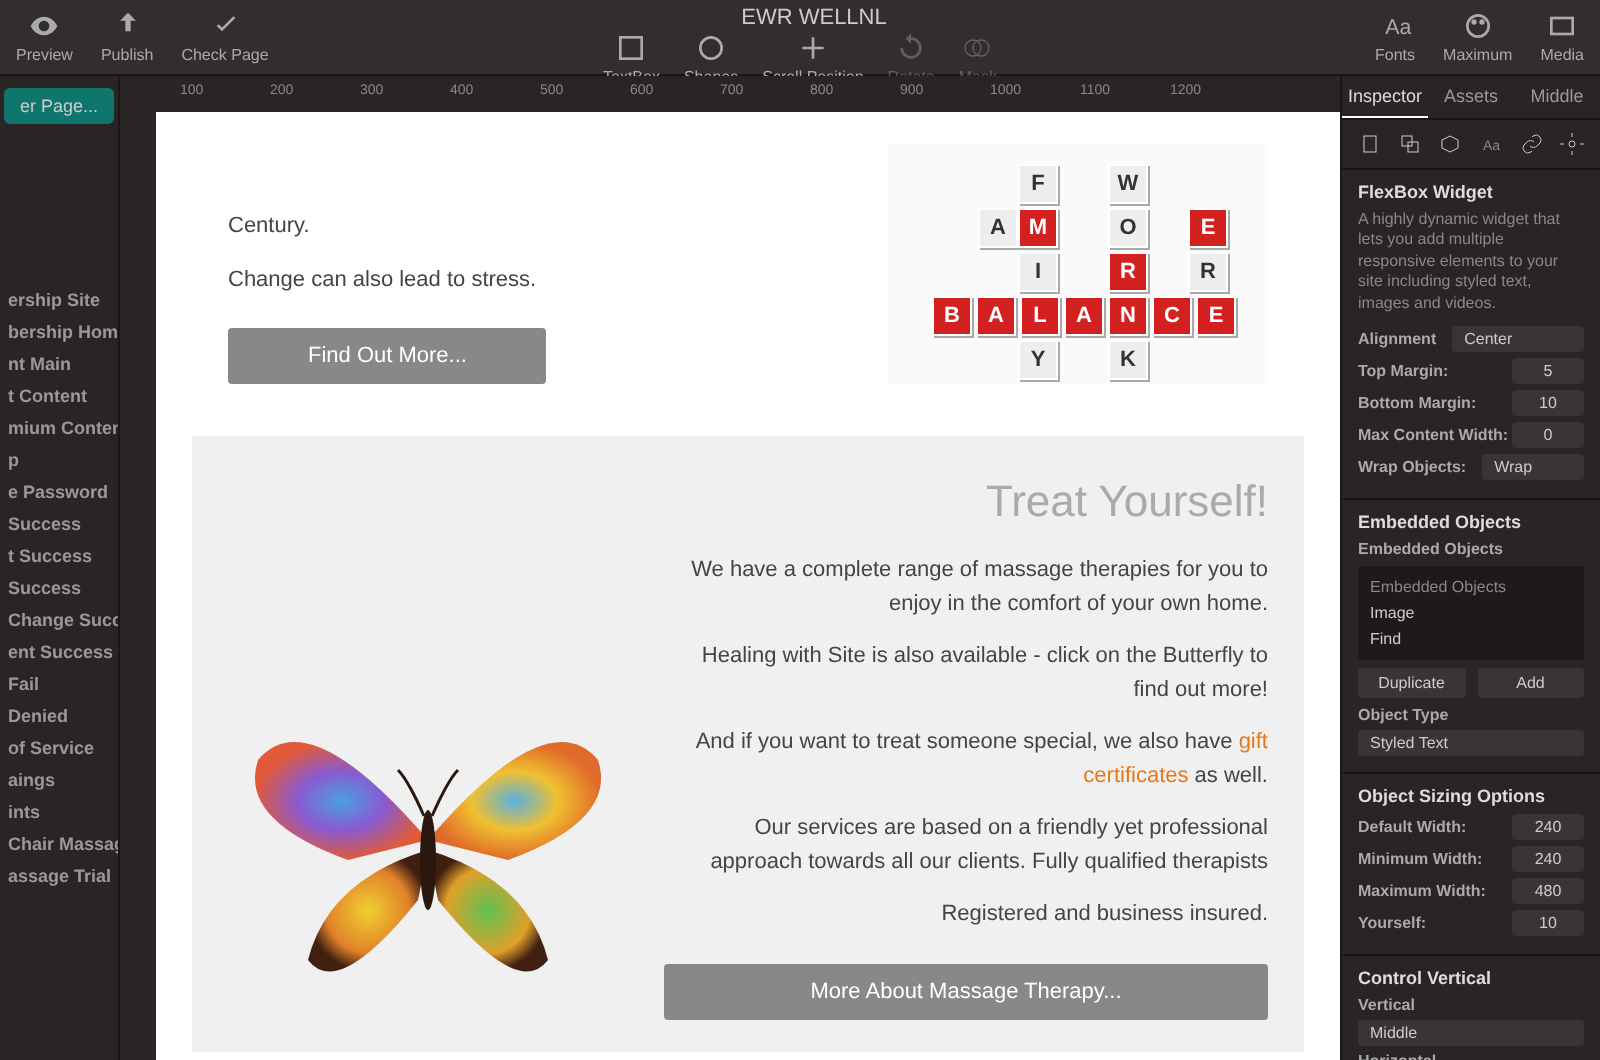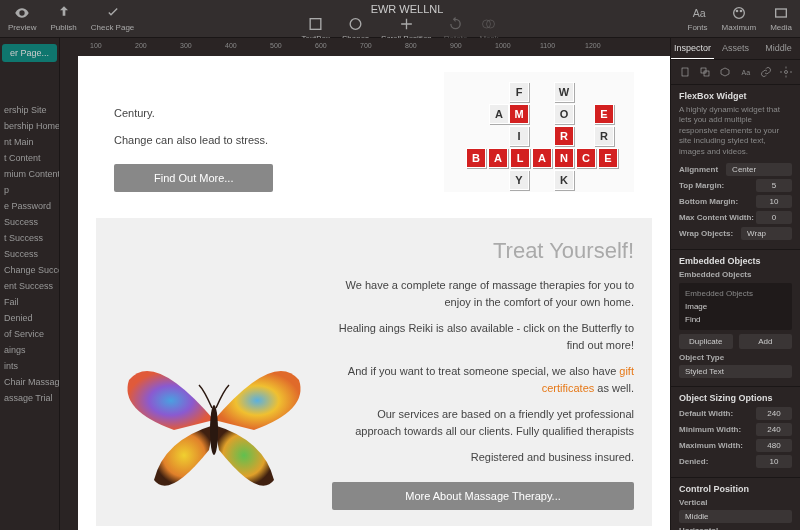--- a/index.html
+++ b/index.html
@@ -8,21 +8,21 @@
 .toolbar-group { display: flex; gap: 14px; align-items: center; }
 .toolbar-btn { display: flex; flex-direction: column; align-items: center; gap: 2px; cursor: pointer; color: #aaa; }
 .toolbar-btn svg { width: 16px; height: 16px; fill: #aaa; }
 .toolbar-btn span { font-size: 8px; }
 .toolbar-center { position: absolute; left: 50%; transform: translateX(-50%); font-size: 11px; color: #ccc; top: 3px; padding-left: 14px; }
 .toolbar-center-icons { position: absolute; left: 50%; transform: translateX(-50%); top: 16px; display: flex; gap: 12px; }
 .toolbar-right { margin-left: auto; display: flex; gap: 14px; }
 .main { display: flex; height: calc(530px - 38px); }
 .left-panel { width: 60px; background: #2a2424; border-right: 1px solid #1a1616; overflow: hidden; }
 .left-panel .page-btn { background: #0f766e; color: #ccc; font-size: 9px; padding: 4px 6px; margin: 6px 2px; border-radius: 3px; text-align: center; cursor: pointer; }
-.left-list { margin-top: 40px; }
+.left-list { margin-top: 80px; font-weight: bold; }
 .left-list div { font-size: 9px; color: #999; padding: 3px 2px 3px 4px; white-space: nowrap; overflow: hidden; cursor: pointer; }
 .canvas-wrap { flex: 1; background: #3a3535; overflow: hidden; position: relative; }
 .ruler-h { height: 18px; background: #2a2424; position: relative; display: flex; font-size: 7px; color: #888; }
 .ruler-h span { position: absolute; top: 4px; }
 .ruler-v { position: absolute; left: 0; top: 18px; bottom: 0; width: 18px; background: #2a2424; }
 .canvas { margin-left: 18px; background: #fff; height: 100%; overflow-y: auto; padding: 0 18px 18px 18px; }
 .section { background: #fff; padding: 16px 18px; margin-bottom: 10px; }
 .section.alt { background: #f0f0f0; }
 .section-flex { display: flex; gap: 18px; align-items: flex-end; }
 .txtcol { flex: 1; color: #444; font-size: 11px; line-height: 1.5; }
@@ -242,21 +242,21 @@
               <path d="M100 80 Q160 10 185 40 Q195 70 140 90 Z" fill="url(#wR)"></path>
               <path d="M100 85 Q50 100 40 140 Q55 160 95 110 Z" fill="url(#wBL)"></path>
               <path d="M100 85 Q150 100 160 140 Q145 160 105 110 Z" fill="url(#wBR)"></path>
               <ellipse cx="100" cy="90" rx="4" ry="25" fill="#2a1810"></ellipse>
               <path d="M98 68 Q90 50 85 45 M102 68 Q110 50 115 45" stroke="#2a1810" fill="none" stroke-width="1.5"></path>
             </svg>
           </div>
           <div class="txtcol right">
             <div class="heading">Treat Yourself!</div>
             <p>We have a complete range of massage therapies for you to enjoy in the comfort of your own home.</p>
-            <p>Healing aings Reiki is also available - click on the Butterfly to find out more!</p>
+            <p>Healing with Site is also available - click on the Butterfly to find out more!</p>
             <p><span>And if you want to treat someone special, we also have </span><span class="link">gift certificates</span><span> as well.</span></p>
             <p>Our services are based on a friendly yet professional approach towards all our clients. Fully qualified therapists</p>
             <p>Registered and business insured.</p>
             <button class="btn-more wide">More About Massage Therapy...</button>
           </div>
         </div>
       </div>
 
     </div>
   </div>
@@ -340,26 +340,26 @@
         </div>
       <div class="insp-row">
           <label>Minimum Width:</label>
           <div class="insp-val">240</div>
         </div>
       <div class="insp-row">
           <label>Maximum Width:</label>
           <div class="insp-val">480</div>
         </div>
       <div class="insp-row">
-          <label>Denied:</label>
+          <label>Yourself:</label>
           <div class="insp-val">10</div>
         </div>
     </div>
     <div class="insp-section">
-      <div class="insp-title">Control Position</div>
+      <div class="insp-title">Control Vertical</div>
       <div class="insp-row">
           <label>Vertical</label>
         </div>
       <div class="insp-select" style="margin:2px 0">Middle</div>
       <div class="insp-row">
           <label>Horizontal</label>
         </div>
 
     </div>
   </div>

